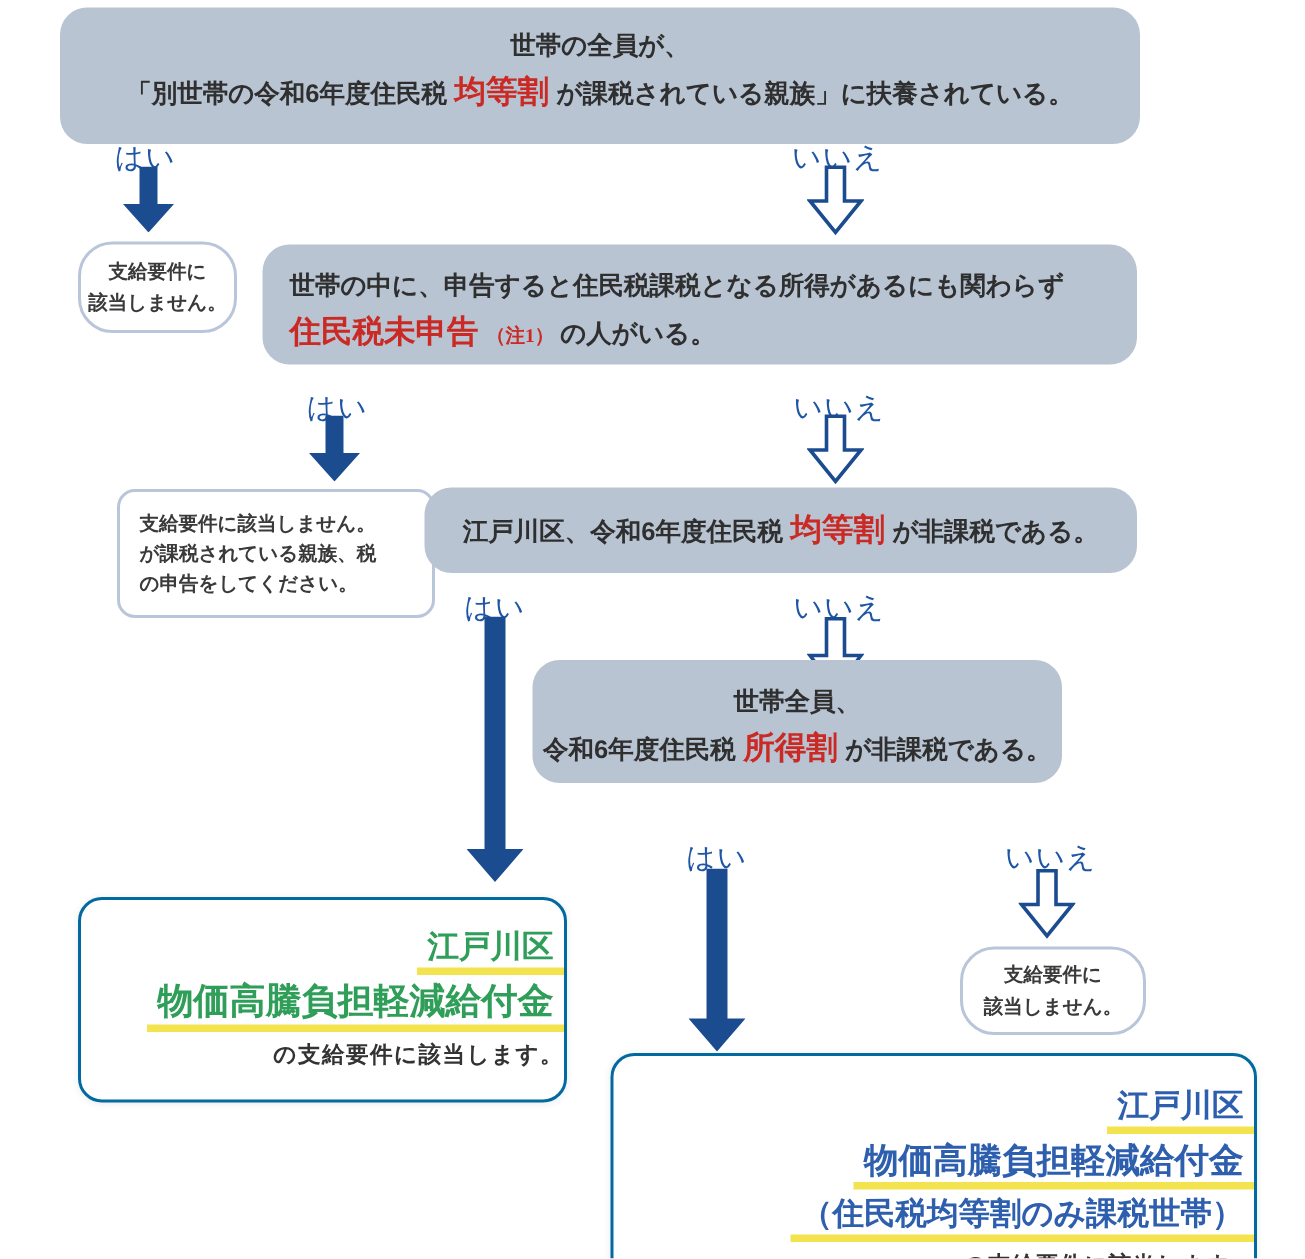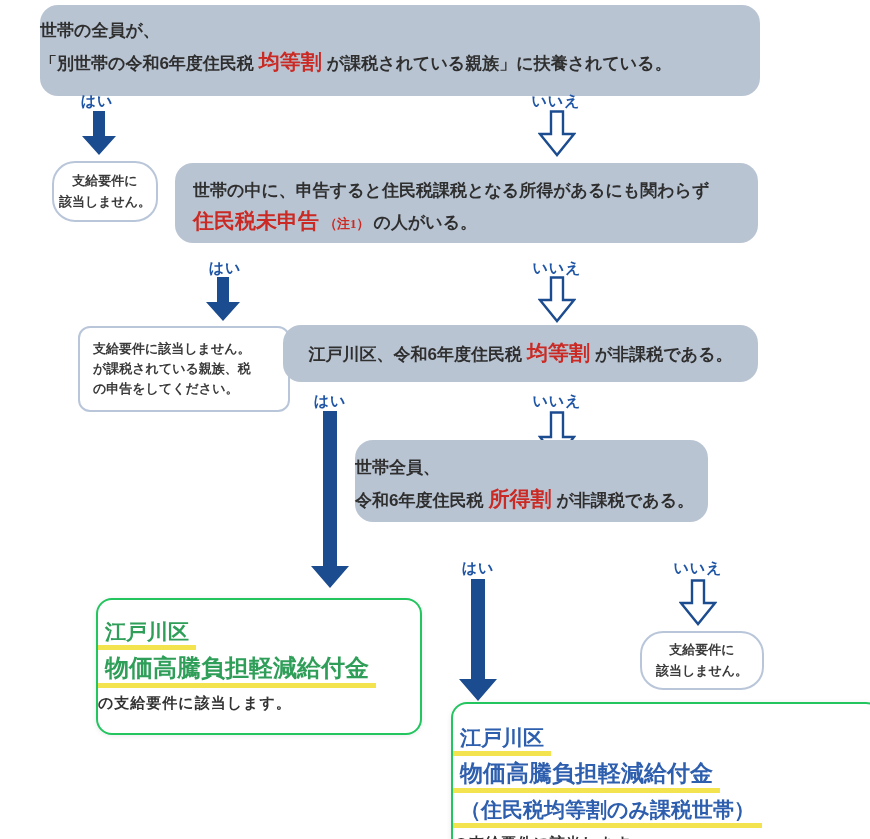--- a/index.html
+++ b/index.html
@@ -7,39 +7,39 @@
     position:relative;width:870px;height:839px;overflow:hidden;background:#ffffff;
     font-family:"Liberation Sans","DejaVu Sans",sans-serif;
     -webkit-font-smoothing:antialiased;
   }
   
   .qbox{
     position:absolute;background:#b9c4d3;border-radius:18px;color:#2f2f2f;
     font-weight:bold;font-size:17px;
   }
   .qbox .qline{white-space:nowrap;line-height:31px;}
-  .center{}
+  .center{text-align:center;}
   .red{color:#ca2a23;font-size:21px;font-weight:bold;margin:0 5px;}
   .note{color:#ca2a23;font-size:13px;font-weight:bold;margin-right:4px;}
   
   .lbl{
     position:absolute;width:56px;text-align:center;color:#1f55a5;
-    font-size:15px;font-weight:bold;letter-spacing:1px;white-space:nowrap;
+    font-size:19px;font-weight:normal;letter-spacing:1px;white-space:nowrap;
   }
   
   .wbox{
     position:absolute;background:#ffffff;border:2px solid #b9c6da;border-radius:10px;
     color:#3a3a3a;font-size:13px;font-weight:bold;line-height:1.55;
     display:flex;flex-direction:column;justify-content:center;
   }
   .wbox.centered{text-align:center;border-radius:23px;}
   
   .rbox{
-    position:absolute;background:#ffffff;border:2px solid #22c55e;border-radius:16px;
-    box-shadow:0 1px 5px rgba(40,60,90,0.10);text-align:left;margin-left:44px;
+    position:absolute;background:#ffffff;border:2px solid #0369a1;border-radius:16px;
+    box-shadow:0 1px 5px rgba(40,60,90,0.10);text-align:right;
   }
   .rline{line-height:1.2;}
   .ul{display:inline-block;border-bottom:5px solid #f2e34f;padding:0 7px 1px;line-height:1.15;}
   .green{color:#2e9e58;font-weight:bold;}
   .blue{color:#2e5fae;font-weight:bold;}
   .rfooter{color:#333333;font-size:15px;font-weight:bold;margin-top:6px;letter-spacing:1px;}
   .arrow{position:absolute;}
   svg{display:block;}
 </style>
 </head>

